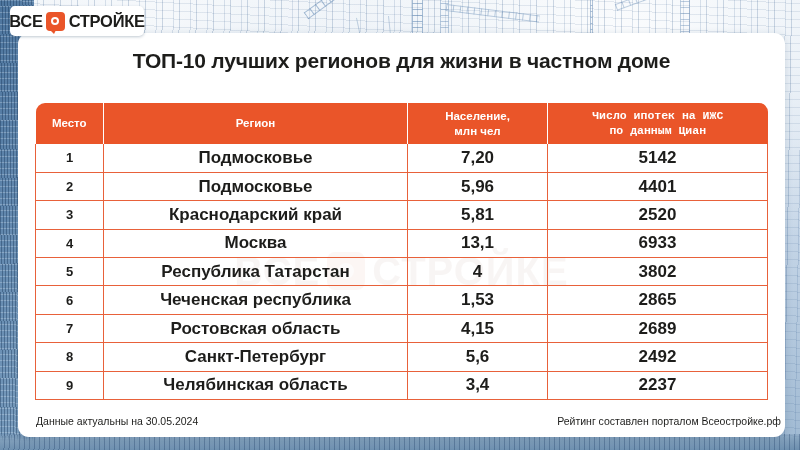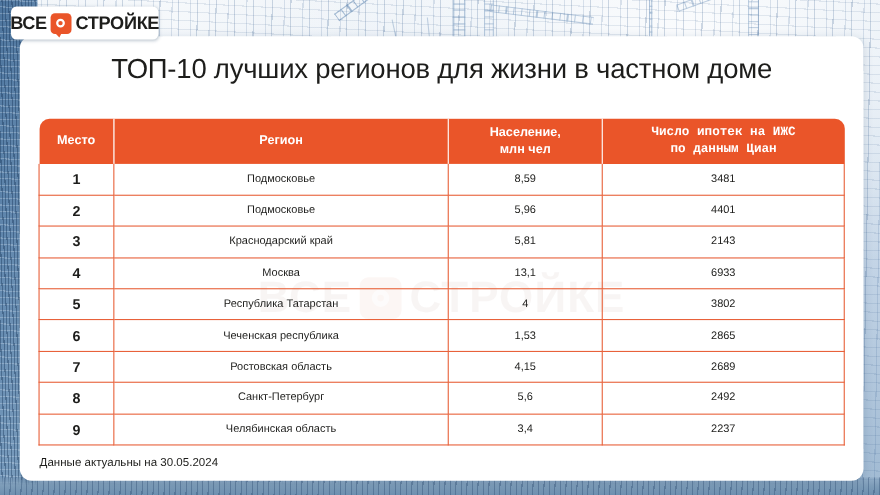--- a/index.html
+++ b/index.html
@@ -199,22 +199,22 @@
     border-radius: 50%;
   }
 
   
   #title {
     position: relative;
     z-index: 2;
     margin: 16px 0 0 0;
     text-align: center;
     font-family: "Liberation Sans", sans-serif;
-    font-weight: 400;
-    font-size: 25px;
+    font-weight: 700;
+    font-size: 21px;
     letter-spacing: -0.2px;
     color: #1d1d1b;
   }
 
   
   #table-wrap {
     position: relative;
     z-index: 2;
     margin: 15px 17px 0 17px;
   }
@@ -242,30 +242,31 @@
     border-right: 1.5px solid #ffffff;
     padding: 2px 4px;
   }
   thead th:last-child { border-right: none; }
   thead tr th:first-child { border-top-left-radius: 9px; }
   thead tr th:last-child  { border-top-right-radius: 9px; font-family: Liberation Mono, monospace; }
 
   tbody td {
     height: 28.4px;
     font-family: "Liberation Sans", sans-serif;
-    font-size: 10px;
+    font-size: 17px;
     color: #1d1d1b;
     text-align: center;
     border-bottom: 1.3px solid #e8613a;
     border-right: 1.3px solid #e8613a;
     background: transparent;
     padding: 0 4px;
     white-space: nowrap;
     overflow: hidden;
     text-overflow: ellipsis;
+    font-weight: bold;
   }
   tbody td:first-child {
     border-left: 1.3px solid #e8613a;
     font-weight: 700;
     font-size: 13px;
   }
   tbody td:last-child { border-right: 1.3px solid #e8613a; }
   tbody tr:last-child td:first-child { border-bottom-left-radius: 9px; }
   tbody tr:last-child td:last-child  { border-bottom-right-radius: 9px; }
 
@@ -356,34 +357,34 @@
           <th>
             <span>Число ипотек на ИЖС</span><br>
             <span>по данным Циан</span>
           </th>
         </tr>
       </thead>
       <tbody id="tbody">
           <tr>
             <td>1</td>
             <td>Подмосковье</td>
-            <td>8,59</td>
-            <td>3481</td>
+            <td>7,20</td>
+            <td>5142</td>
           </tr>
           <tr>
             <td>2</td>
             <td>Подмосковье</td>
             <td>5,96</td>
             <td>4401</td>
           </tr>
           <tr>
             <td>3</td>
             <td>Краснодарский край</td>
             <td>5,81</td>
-            <td>2143</td>
+            <td>2520</td>
           </tr>
           <tr>
             <td>4</td>
             <td>Москва</td>
             <td>13,1</td>
             <td>6933</td>
           </tr>
           <tr>
             <td>5</td>
             <td>Республика Татарстан</td>
@@ -413,14 +414,15 @@
             <td>Челябинская область</td>
             <td>3,4</td>
             <td>2237</td>
           </tr>
         </tbody>
     </table>
   </div>
 
   <div id="footer">
     <span>Данные актуальны на 30.05.2024</span>
+    <span>Рейтинг составлен порталом Всеостройке.рф</span>
   </div>
 </div>
 
 </body></html>

